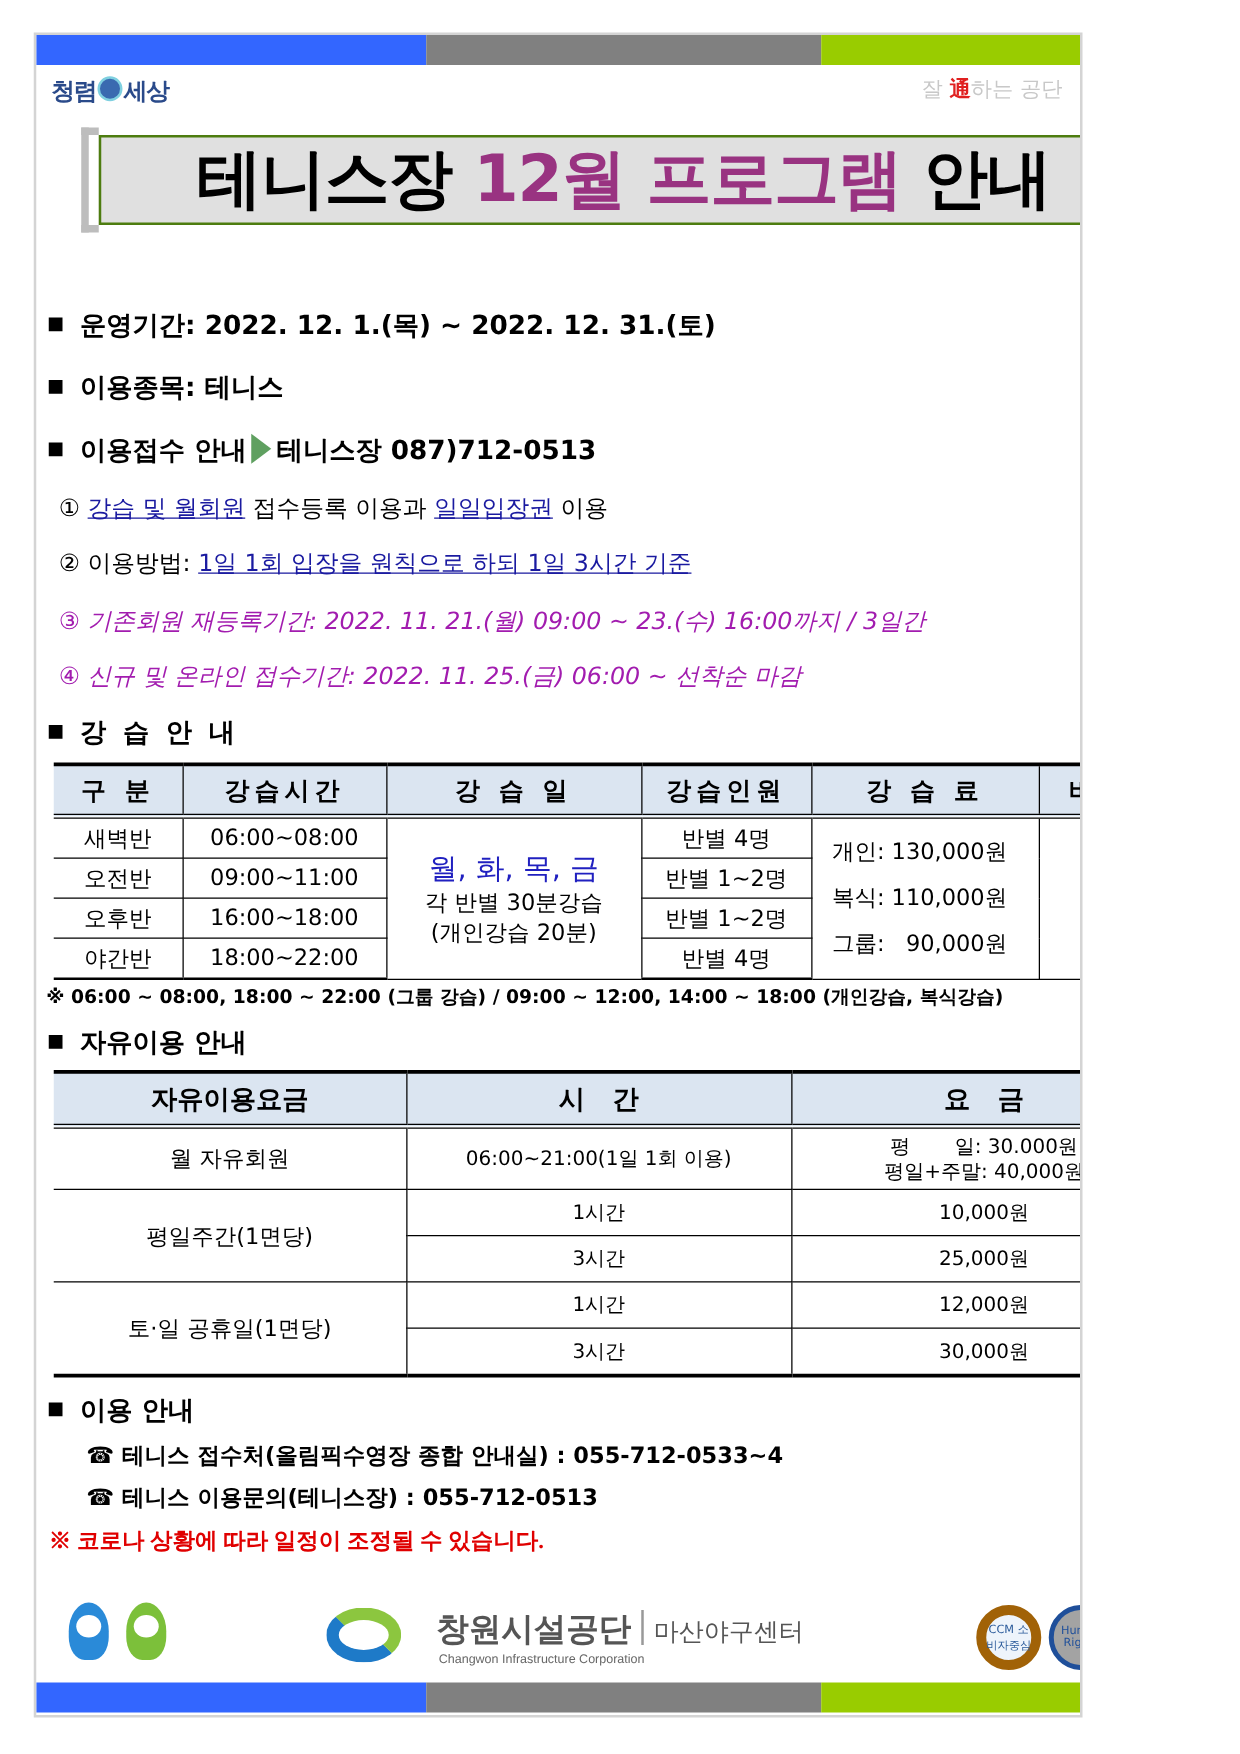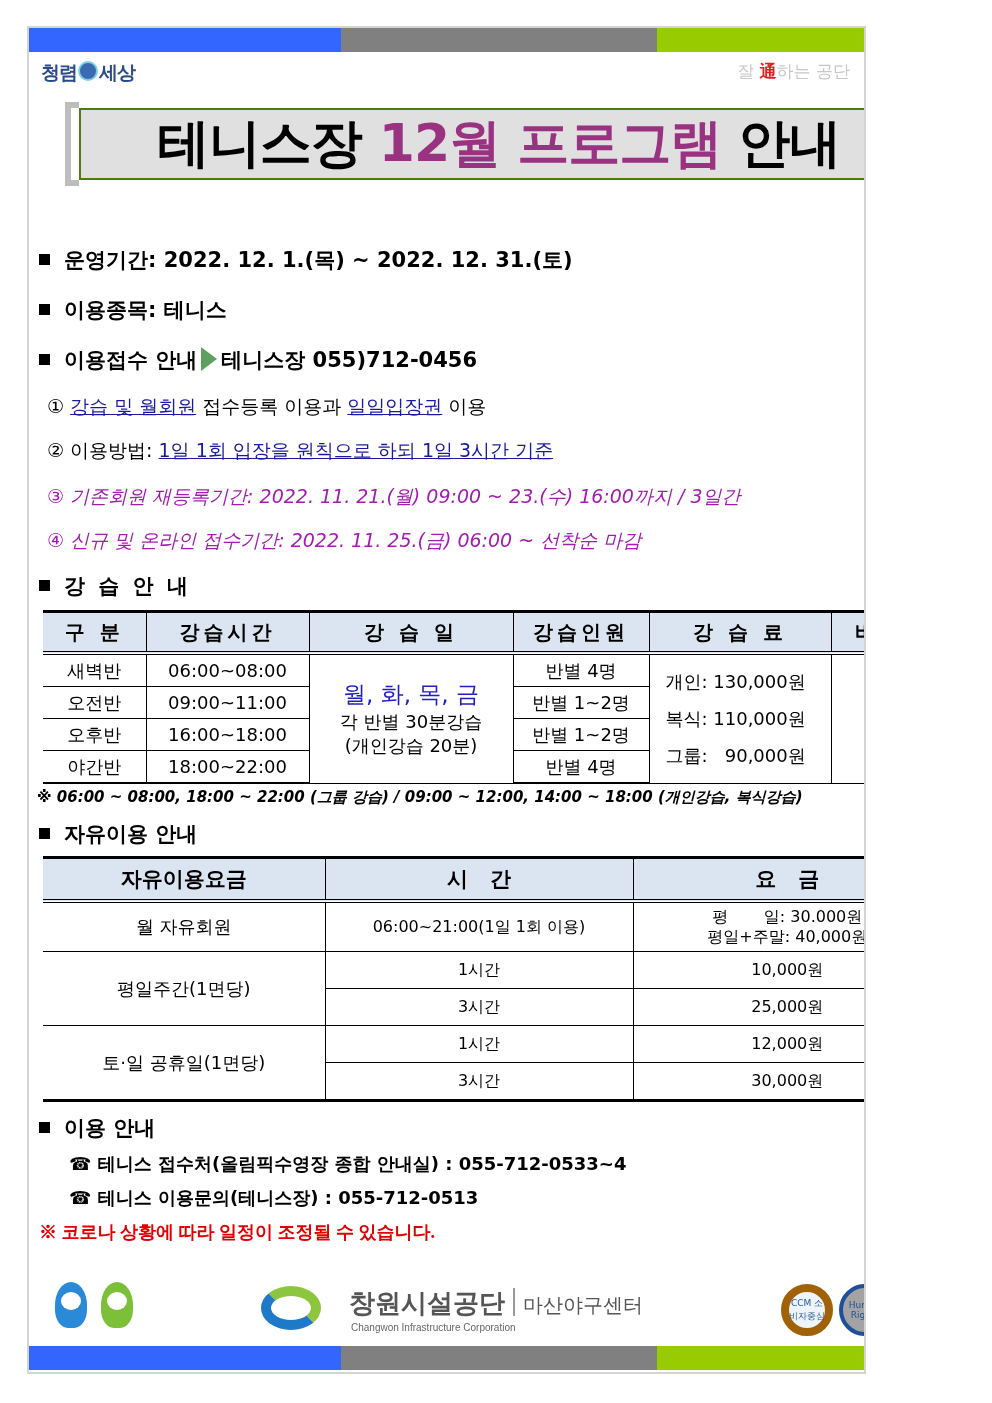--- a/index.html
+++ b/index.html
@@ -30,21 +30,21 @@
   .item.blue { color:#a21caf;font-style:italic; }
   .u { color:#1a1aa0; text-decoration:underline; }
   table { border-collapse:collapse; position:absolute; font-family:"DejaVu Sans", sans-serif; }
   .t1 { left:14px; top:582px; width:894px; }
   .t1 th { background:#dbe5f1; height:36px; font-size:20px; font-weight:bold; border-left:1px solid #000; border-right:1px solid #000; border-top:3px solid #000; border-bottom:4px double #000; letter-spacing:4px; }
   .t1 td { border:1px solid #000; text-align:center; font-size:18px; height:31px; padding:0; }
   .t1 tr.last td { border-bottom:2px solid #000; }
   .t1 th:first-child, .t1 td:first-child { border-left:none; }
   .t1 th:last-child, .t1 td:last-child { border-right:none; }
   .days { color:#2020c0; font-size:23px; }
-  .note { position:absolute; left:8px; top:760px; font-size:15px; font-weight:bold; font-family:"DejaVu Sans", sans-serif;font-style:italic; }
+  .note { position:absolute; left:8px; top:760px; font-size:15px; font-weight:bold; font-family:"DejaVu Sans", sans-serif; }
   .t2 { left:14px; top:828px; width:898px; }
   .t2 th { background:#dbe5f1; height:38px; font-size:21px; font-weight:bold; border-left:1px solid #000; border-right:1px solid #000; border-top:3px solid #000; border-bottom:4px double #000; }
   .t2 td { border:1px solid #000; text-align:center; font-size:16px; height:36px; padding:0; }
   .t2 tr.last td { border-bottom:3px solid #000; }
   .t2 th:first-child, .t2 td:first-child { border-left:none; }
   .t2 th:last-child, .t2 td:last-child { border-right:none; }
   .contact { position:absolute; left:40px; font-size:18px; font-weight:bold; font-family:"DejaVu Sans", sans-serif; }
   .warn { position:absolute; left:10px; top:1192px; font-size:18px; font-weight:bold; color:#e00000; font-family:Liberation Serif, serif; }
   .footer { position:absolute; top:1248px; left:0; width:100%; height:66px; }
   .mascot { position:absolute; top:6px; width:32px; height:46px; border-radius:50% 50% 40% 40%; }
@@ -75,21 +75,21 @@
   <div class="title-wrap">
     <div class="bracket l"></div>
     <div class="title-box">
       <div class="title"><span>테니스장</span> <span class="accent">12월 프로그램</span> <span>안내</span></div>
     </div>
     <div class="bracket r"></div>
   </div>
 
   <div class="bullet-h" style="top:218px;text-align:center;"><span class="sq"></span><span>운영기간: 2022. 12. 1.(목) ~ 2022. 12. 31.(토)</span></div>
   <div class="bullet-h" style="top:268px;"><span class="sq"></span><span>이용종목: 테니스</span></div>
-  <div class="bullet-h" style="top:318px;"><span class="sq"></span><span>이용접수 안내</span><span class="arrow"></span><span>테니스장 055)712-0456</span></div>
+  <div class="bullet-h" style="top:318px;"><span class="sq"></span><span>이용접수 안내</span><span class="arrow"></span><span>테니스장 087)712-0513</span></div>
 
   <div class="item" style="top:366px;"><span>①</span> <span class="u">강습 및 월회원</span><span> 접수등록 이용과 </span><span class="u">일일입장권</span><span> 이용</span></div>
   <div class="item" style="top:410px;"><span>②</span><span> 이용방법: </span><span class="u">1일 1회 입장을 원칙으로 하되 1일 3시간 기준</span></div>
   <div class="item blue" style="top:456px;">③ 기존회원 재등록기간: 2022. 11. 21.(월) 09:00 ~ 23.(수) 16:00까지 / 3일간</div>
   <div class="item blue" style="top:500px;">④ 신규 및 온라인 접수기간: 2022. 11. 25.(금) 06:00 ~ 선착순 마감</div>
 
   <div class="bullet-h" style="top:544px; letter-spacing:3px;"><span class="sq"></span><span>강 습 안 내</span></div>
 
   <table class="t1">
     <colgroup>

